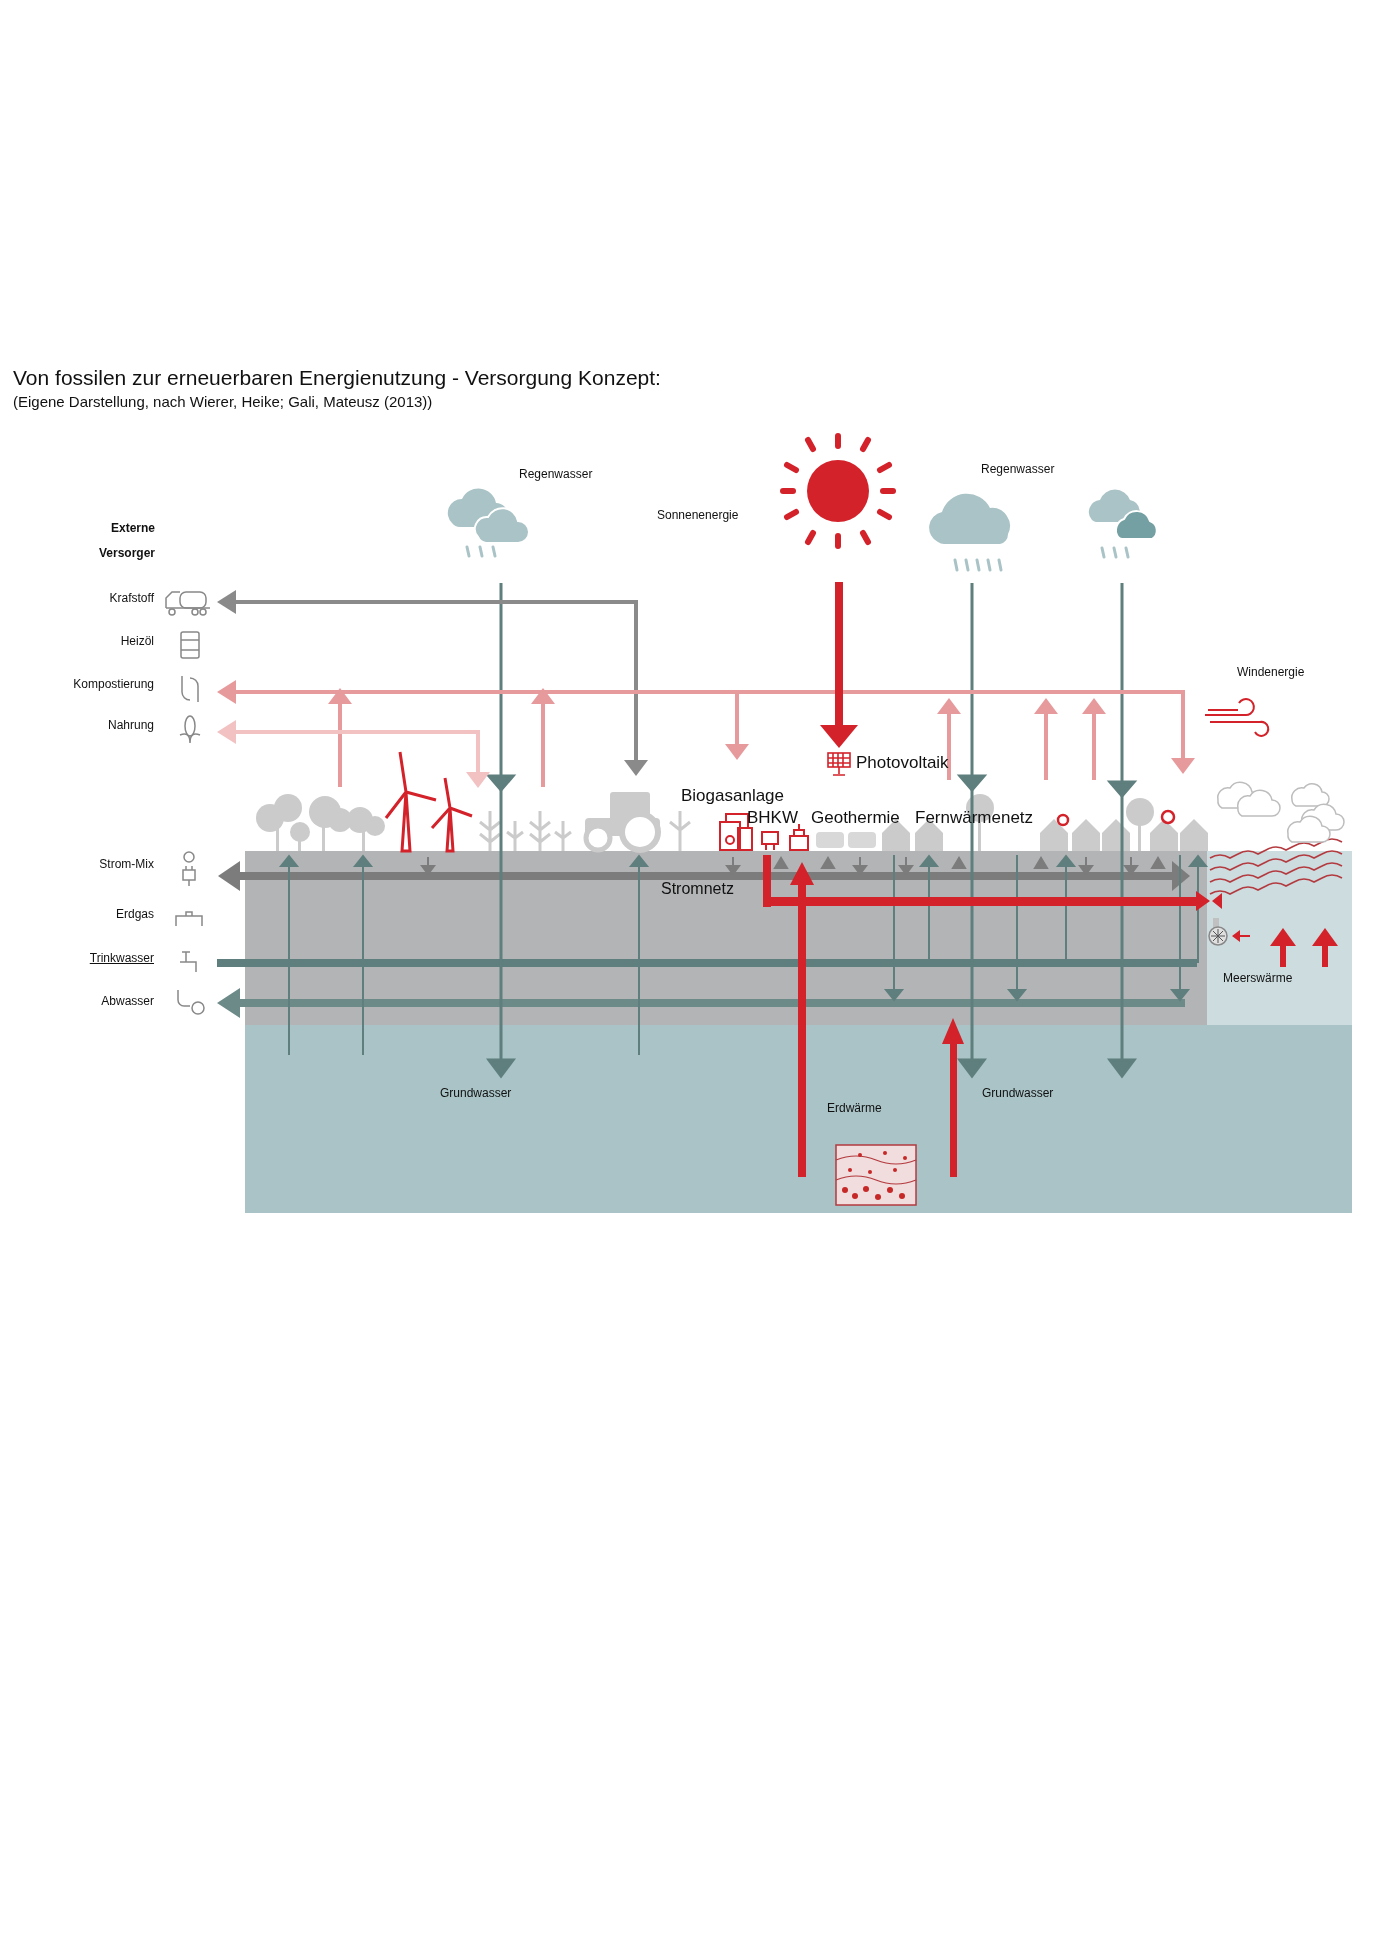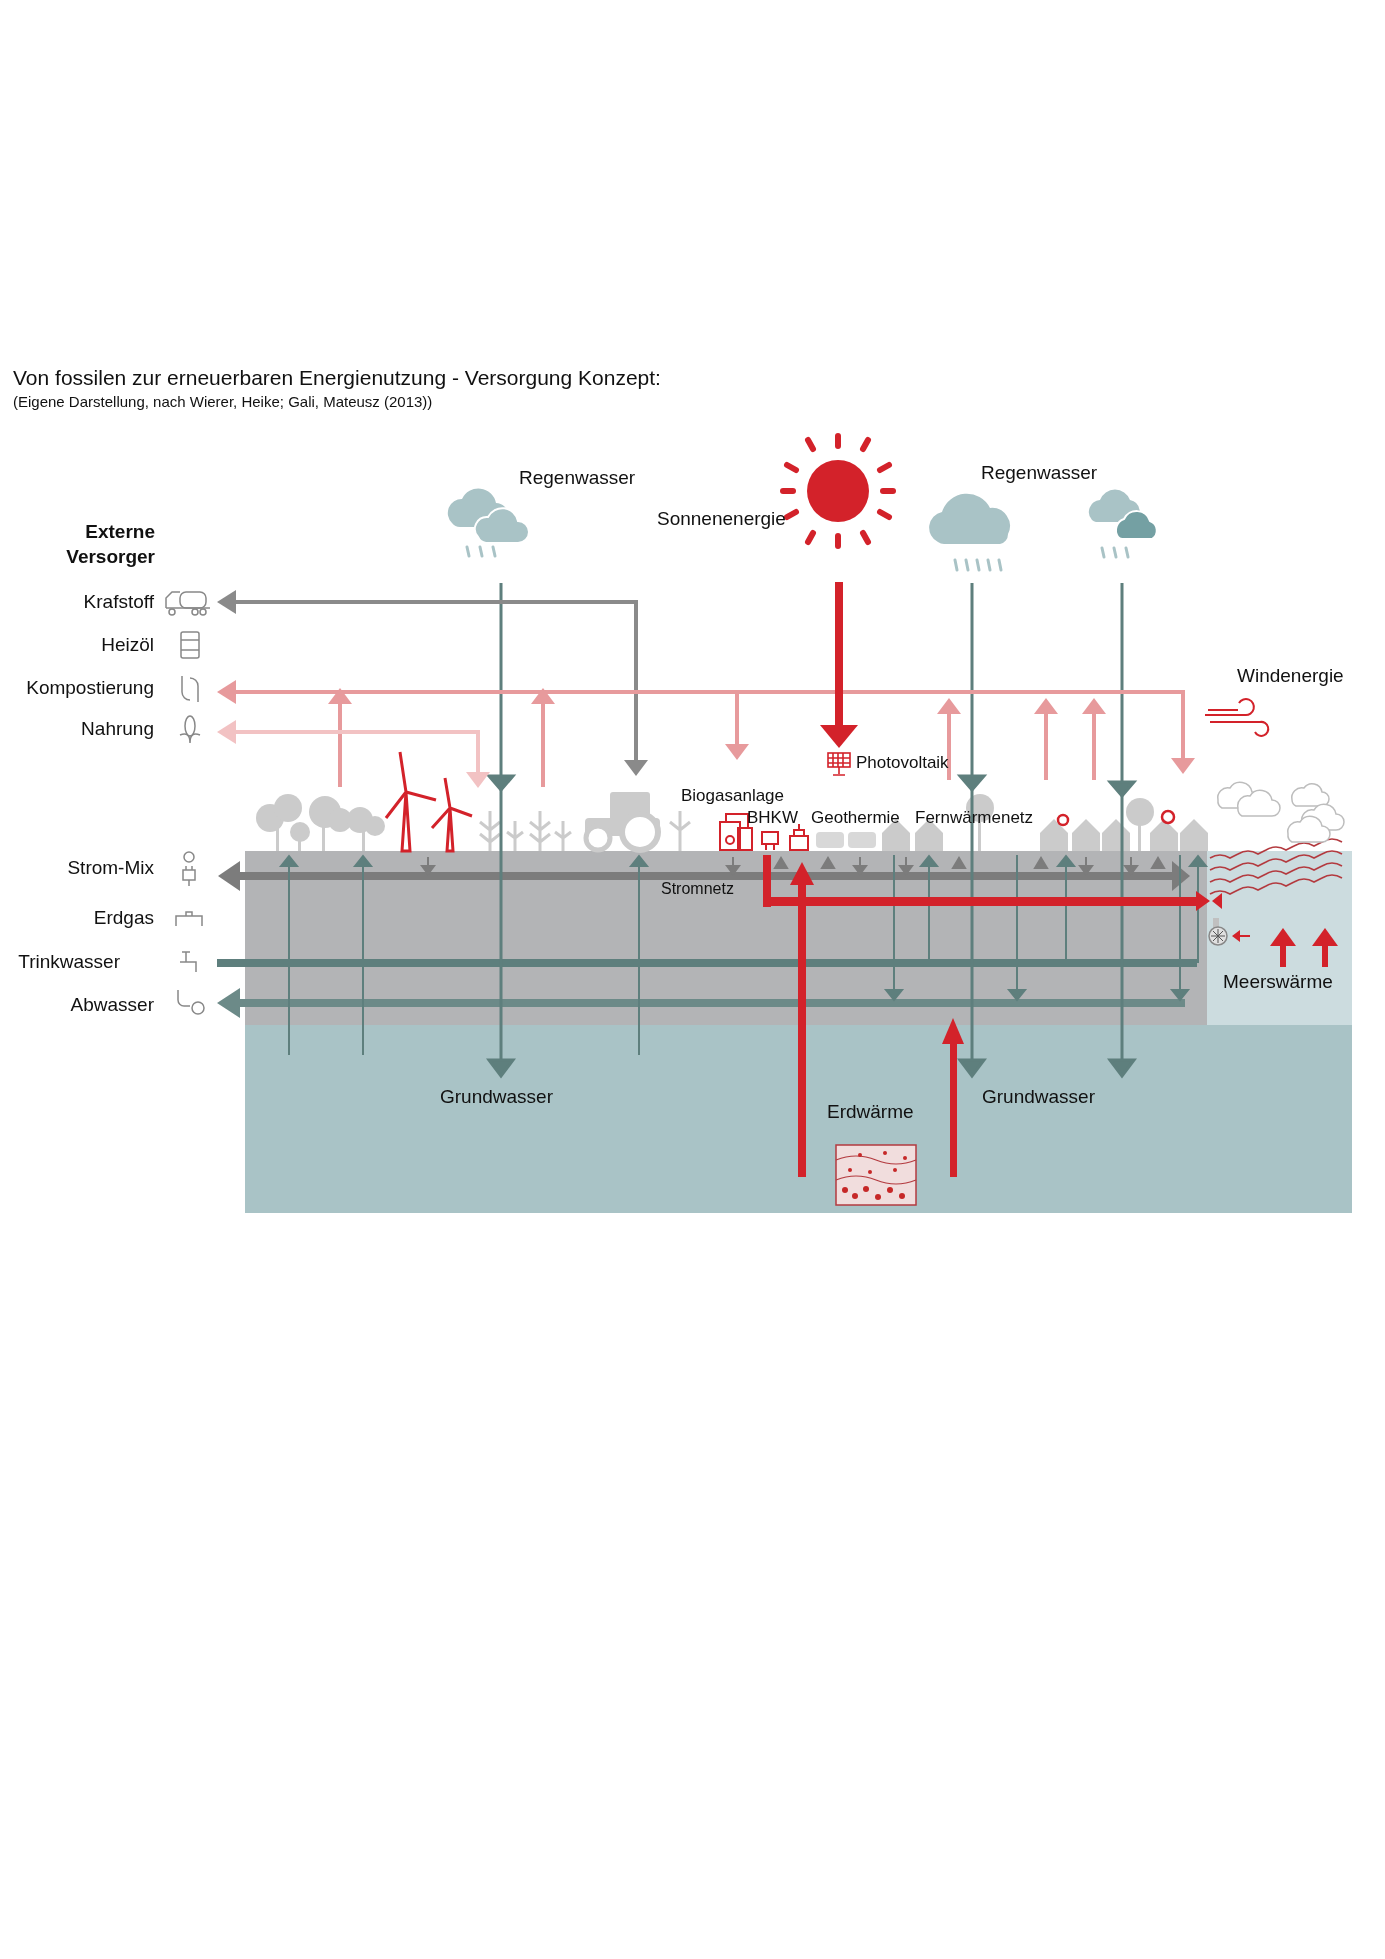--- a/index.html
+++ b/index.html
@@ -1,20 +1,20 @@
 <!DOCTYPE html>
 <html><head>
 <meta charset="utf-8">
 <style>
   html, body { margin:0; padding:0; background:#ffffff; }
   body { width:1385px; height:1959px; position:relative; overflow:hidden;
          font-family:"Liberation Sans", sans-serif; color:#111; }
   .title { position:absolute; left:13px; top:366px; font-size:21px; }
   .subtitle { position:absolute; left:13px; top:393px; font-size:15px; }
-  .lbl { position:absolute; font-size:19px; white-space:nowrap; }
+  .lbl { position:absolute; font-size:12px; white-space:nowrap; }
   .lbl.r { text-align:center; }
   .lbl.b { font-weight:bold; }
   .lbl.sm { font-size:17px; }
   svg#diagram { position:absolute; left:0; top:0; }
 </style>
 </head>
 <body>
 
 <div class="title">Von fossilen zur erneuerbaren Energienutzung - Versorgung Konzept:</div>
 <div class="subtitle">(Eigene Darstellung, nach Wierer, Heike; Gali, Mateusz (2013))</div>
@@ -359,21 +359,21 @@
 
 <div class="lbl r b" style="right:1230px; top:521px;">Externe</div>
 <div class="lbl r b" style="right:1230px; top:546px;">Versorger</div>
 
 <div class="lbl r" style="right:1231px; top:591px;">Krafstoff</div>
 <div class="lbl r" style="right:1231px; top:634px;">Heizöl</div>
 <div class="lbl r" style="right:1231px; top:677px;margin-left:39px;">Kompostierung</div>
 <div class="lbl r" style="right:1231px; top:718px;">Nahrung</div>
 <div class="lbl r" style="right:1231px; top:857px;">Strom-Mix</div>
 <div class="lbl r" style="right:1231px; top:907px;">Erdgas</div>
-<div class="lbl r" style="right:1265px; top:951px;">Trinkwasser</div>
+<div class="lbl r" style="right:1231px; top:951px;text-decoration:underline;">Trinkwasser</div>
 <div class="lbl r" style="right:1231px; top:994px;">Abwasser</div>
 
 <div class="lbl" style="left:519px; top:467px;">Regenwasser</div>
 <div class="lbl" style="left:657px; top:508px;">Sonnenenergie</div>
 <div class="lbl" style="left:981px; top:462px;">Regenwasser</div>
 <div class="lbl" style="left:1237px; top:665px;">Windenergie</div>
 
 <div class="lbl sm" style="left:856px; top:753px;">Photovoltaik</div>
 <div class="lbl sm" style="left:681px; top:786px;">Biogasanlage</div>
 <div class="lbl sm" style="left:747px; top:808px;">BHKW</div>

